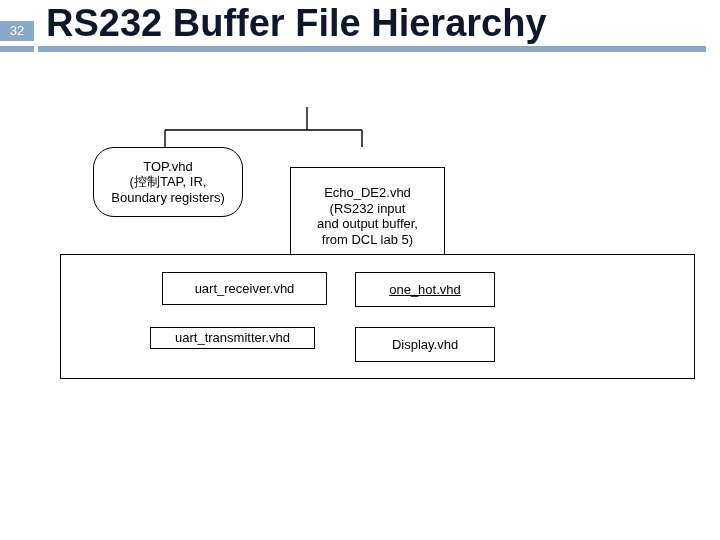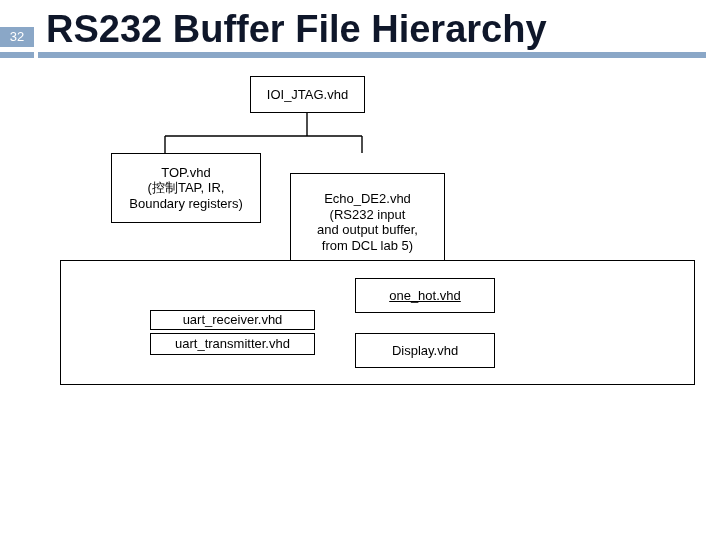--- a/index.html
+++ b/index.html
@@ -7,21 +7,21 @@
     width: 720px;
     height: 540px;
     background: #fff;
     font-family: Arial, Helvetica, sans-serif;
     position: relative;
     overflow: hidden;
   }
   .header-row {
     display: flex;
     align-items: flex-end;
-    padding-top: 10px;
+    padding-top: 4px;
   }
   .slide-number {
     background: #8aa7c7;
     color: #fff;
     font-size: 13px;
     width: 34px;
     height: 20px;
     line-height: 20px;
     text-align: center;
     flex: 0 0 auto;
@@ -106,32 +106,31 @@
 
     <line x1="165" y1="78" x2="362" y2="78"></line>
 
     <line x1="165" y1="78" x2="165" y2="95"></line>
 
     <line x1="362" y1="78" x2="362" y2="95"></line>
 
     <line x1="362" y1="175" x2="362" y2="202"></line>
   </svg>
 
-  <div class="box" style="left:250px; top:18px; width:115px; height:37px;">IOI_JTAG.vhd</div>
 
-  <div class="box" style="left:111px; top:95px; width:150px; height:70px;">TOP.vhd
+  <div class="box" style="left:93px; top:95px; width:150px; height:70px;border-radius:21px;">TOP.vhd
 (控制TAP, IR,
 Boundary registers)</div>
 
   <div class="box" style="left:290px; top:95px; width:155px; height:99px;margin-top:20px;">Echo_DE2.vhd
 (RS232 input
 and output buffer,
 from DCL lab 5)</div>
 
   <div class="big-container" style="left:60px; top:202px; width:635px; height:125px;"></div>
 
-  <div class="box" style="left:150px; top:220px; width:165px; height:20px;margin-top:32px;">uart_receiver.vhd</div>
+  <div class="box" style="left:162px; top:220px; width:165px; height:33px;">uart_receiver.vhd</div>
   <div class="box" style="left:355px; top:220px; width:140px; height:35px;text-decoration:underline;">one_hot.vhd</div>
 
   <div class="box" style="left:150px; top:275px; width:165px; height:22px;">uart_transmitter.vhd</div>
   <div class="box" style="left:355px; top:275px; width:140px; height:35px;">Display.vhd</div>
 
 </div>
 
 </body></html>

